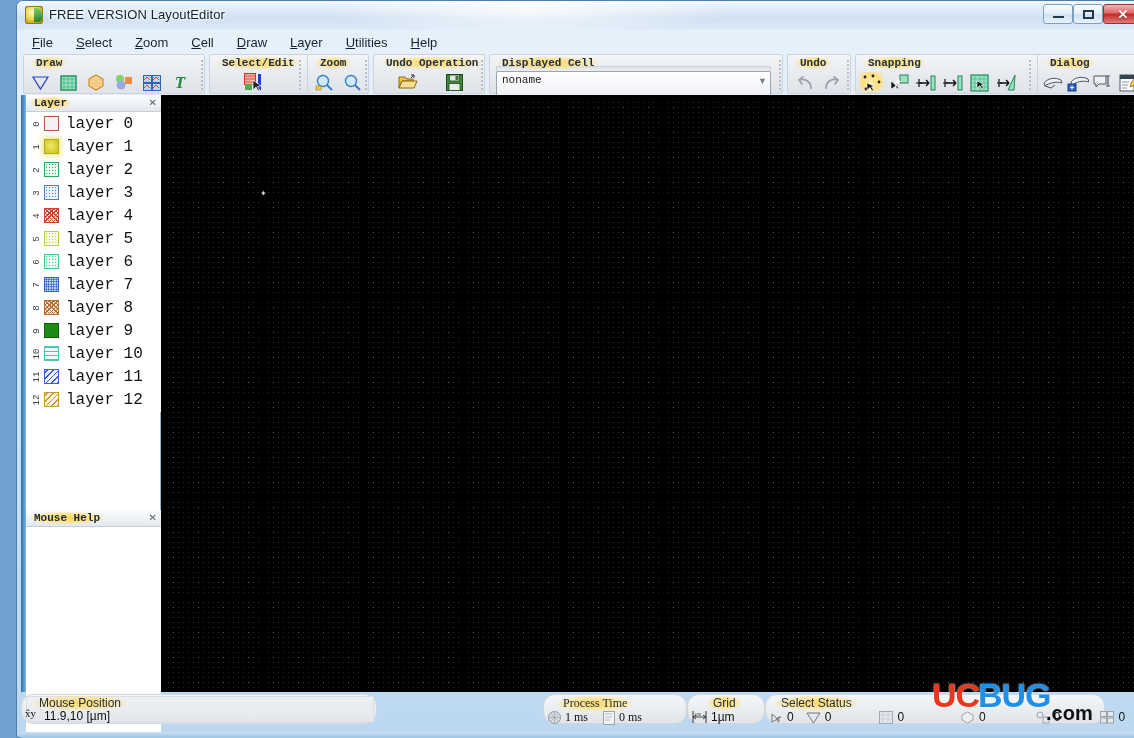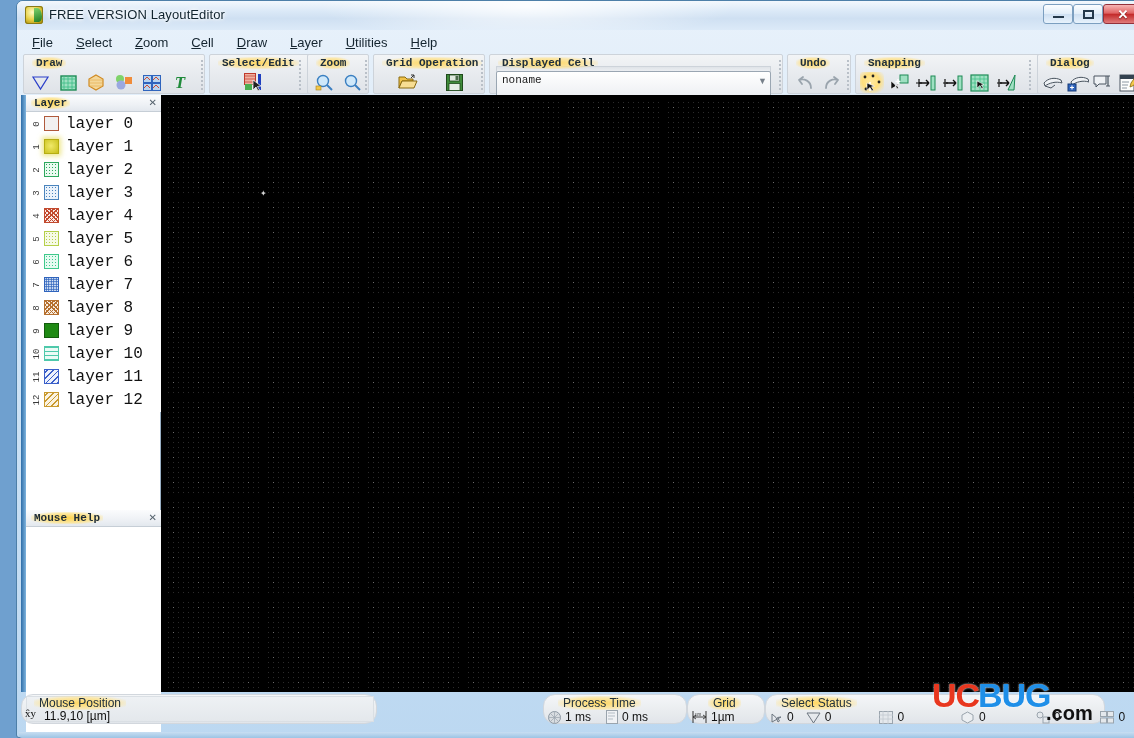--- a/index.html
+++ b/index.html
@@ -224,21 +224,21 @@
     border:1px solid #dadfe4;
   }
   #mousepos .stitle{ left:12px; z-index:3;}
   #mousepos .coord{
     position:absolute; left:6px; top:14px; z-index:3; font-size:12px; color:#0d0d0d;
   }
   #mousepos .xy{
     position:absolute; left:3px; top:12px; z-index:3; font-size:11px; color:#0d0d0d;
     font-family:"Liberation Serif", serif;
   }
-  #proctime{ left:524px; width:144px; }
+  #proctime{ left:524px; width:144px;font-family:Liberation Serif, serif; }
   #gridst{ left:668px; width:78px; }
   #selstatus{ left:746px; width:340px; }
   .watermark{
     position:absolute; left:915px; top:673px; width:219px; height:54px;
     z-index:50; pointer-events:none;
   }
   .wm-uc{
     position:absolute; left:0; top:2px; font-size:34px; font-weight:bold;
     font-family:"Liberation Sans", sans-serif; letter-spacing:-1px;
   }
@@ -370,21 +370,21 @@
           <svg width="19" height="18" viewBox="0 0 19 18">
             <circle cx="8" cy="7" r="5.5" fill="#cfe8fa" stroke="#3a7fc1" stroke-width="1.4"></circle>
             <path d="M12 11 L17 16" stroke="#3a7fc1" stroke-width="2"></path>
           </svg>
         </div>
       </div>
       <div class="grip" style="left:56px;"></div>
     </div>
 
     <div class="tgroup" style="left:354px;width:112px;">
-      <div class="gtitle">Grid Operation</div>
+      <div class="gtitle">Undo Operation</div>
       <div class="ticons" style="left:22px;gap:22px;">
         <div class="tbtn">
           <svg width="20" height="17" viewBox="0 0 20 17">
             <path d="M1 14 V3 H7 L9 5 H15 V7 H4 L1 14 Z" fill="#f0c24a" stroke="#8a6a10" stroke-width="1"></path>
             <path d="M4 7 H19 L16 14 H1 Z" fill="#f7dd93" stroke="#8a6a10" stroke-width="1"></path>
             <path d="M13 4 L16 1 M16 1 L13 1 M16 1 L16 4" stroke="#333" stroke-width="1" fill="none"></path>
           </svg>
         </div>
         <div class="tbtn">
           <svg width="17" height="17" viewBox="0 0 17 17">

